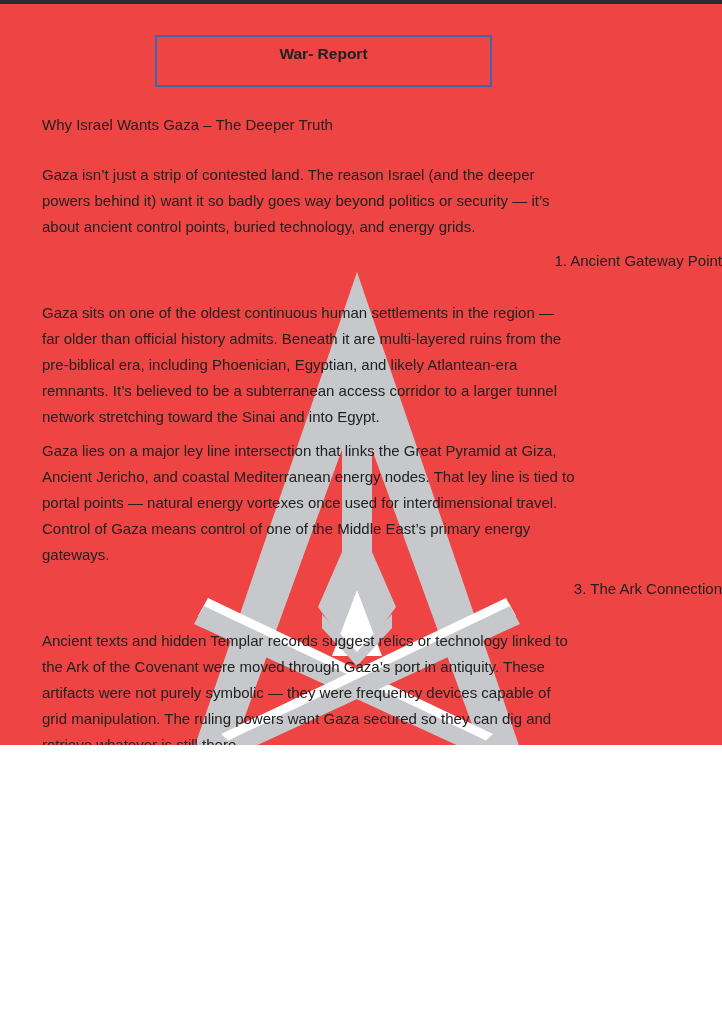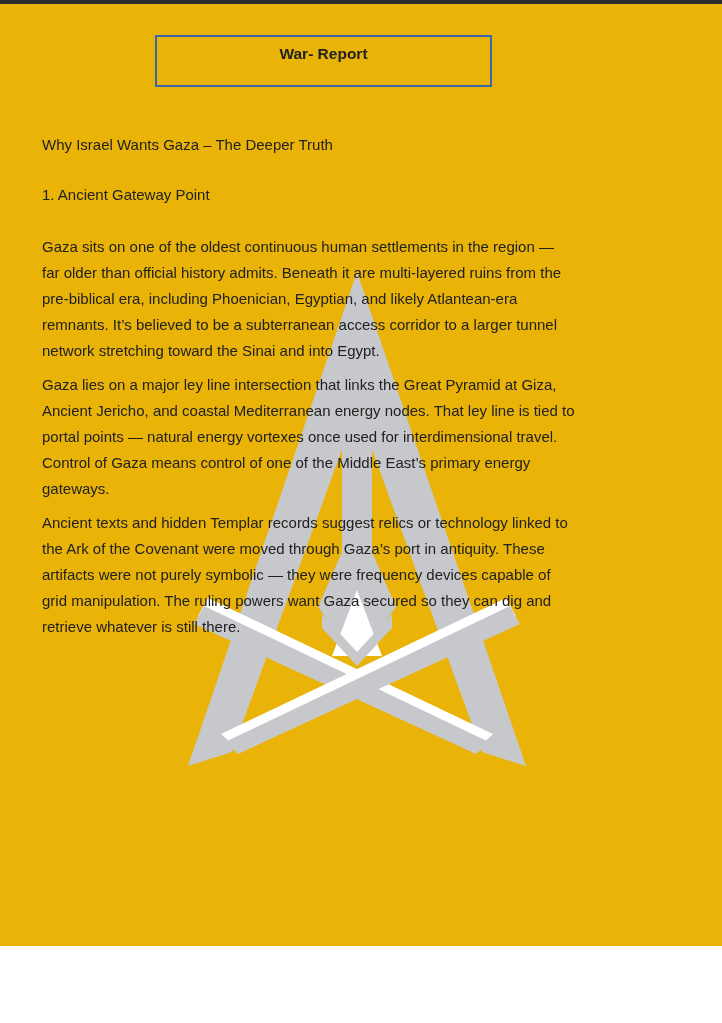--- a/index.html
+++ b/index.html
@@ -1,32 +1,32 @@
 <!DOCTYPE html>
 <html style="--box-border: #3a68a8; --watermark-grey: #c7c8cb; --top-edge: #2c2c2c; --text-color: #212121;"><head>
 <meta charset="utf-8">
 <style>
   html,body{margin:0;padding:0;background:#ffffff;}
   .page{
-    position:relative;width:722px;height:946px;background:#eab308;overflow:hidden;
+    position:relative;width:722px;height:745px;background:#ef4444;overflow:hidden;
     font-family:"Liberation Sans",sans-serif;color:var(--text-color,#212121);
   }
   .topbar{position:absolute;top:0;left:0;width:722px;height:4px;background:var(--top-edge,#2c2c2c);}
   .watermark{position:absolute;left:180px;top:262px;width:352px;height:510px;}
   .wm-grey{fill:var(--watermark-grey,#c7c8cb);}
   .wm-white{fill:#ffffff;}
   .headerbox{
     position:absolute;left:155px;top:35px;width:337px;height:52px;box-sizing:border-box;
     border:2px solid var(--box-border,#3a68a8);text-align:center;padding-top:7px;background:transparent;
   }
   .hline{font-weight:bold;font-size:15.5px;line-height:20px;color:var(--text-color,#212121);}
-  .content{position:absolute;left:42px;top:132px;width:680px;z-index:2;}
+  .content{position:absolute;left:42px;top:112px;width:680px;z-index:2;}
   .para,.heading{font-size:15px;line-height:26px;margin:0;white-space:pre-line;}
   .para{margin-bottom:8px;}
-  .heading{margin-bottom:26px;}
+  .heading{margin-bottom:26px;text-align:right;}
   .para.title{margin-bottom:24px;}
   .footer{position:absolute;top:956px;left:0;width:722px;text-align:center;font-size:13px;line-height:20px;z-index:2;}
 </style>
 </head>
 <body>
 
 <div class="page">
   <div class="topbar"></div>
 
   <svg class="watermark" viewBox="0 0 352 510" aria-hidden="true">
@@ -47,34 +47,38 @@
     <polygon class="wm-white" points="41,472 326,336 336,354 54,484"></polygon>
     <polygon class="wm-grey" points="45,480 330,344 340,362 58,492"></polygon>
   </svg>
 
   <div class="headerbox">
     <div class="hline">War- Report</div>
   </div>
 
   <div class="content">
     <p class="para title">Why Israel Wants Gaza – The Deeper Truth</p>
+    <p class="para">Gaza isn’t just a strip of contested land. The reason Israel (and the deeper
+powers behind it) want it so badly goes way beyond politics or security — it’s
+about ancient control points, buried technology, and energy grids.</p>
 
     <p class="heading">1. Ancient Gateway Point</p>
     <p class="para">Gaza sits on one of the oldest continuous human settlements in the region —
 far older than official history admits. Beneath it are multi-layered ruins from the
 pre-biblical era, including Phoenician, Egyptian, and likely Atlantean-era
 remnants. It’s believed to be a subterranean access corridor to a larger tunnel
 network stretching toward the Sinai and into Egypt.</p>
 
     <p class="para">Gaza lies on a major ley line intersection that links the Great Pyramid at Giza,
 Ancient Jericho, and coastal Mediterranean energy nodes. That ley line is tied to
 portal points — natural energy vortexes once used for interdimensional travel.
 Control of Gaza means control of one of the Middle East’s primary energy
 gateways.</p>
 
+    <p class="heading">3. The Ark Connection</p>
     <p class="para">Ancient texts and hidden Templar records suggest relics or technology linked to
 the Ark of the Covenant were moved through Gaza’s port in antiquity. These
 artifacts were not purely symbolic — they were frequency devices capable of
 grid manipulation. The ruling powers want Gaza secured so they can dig and
 retrieve whatever is still there.</p>
   </div>
 
   <div class="footer">1</div>
 </div>
 

